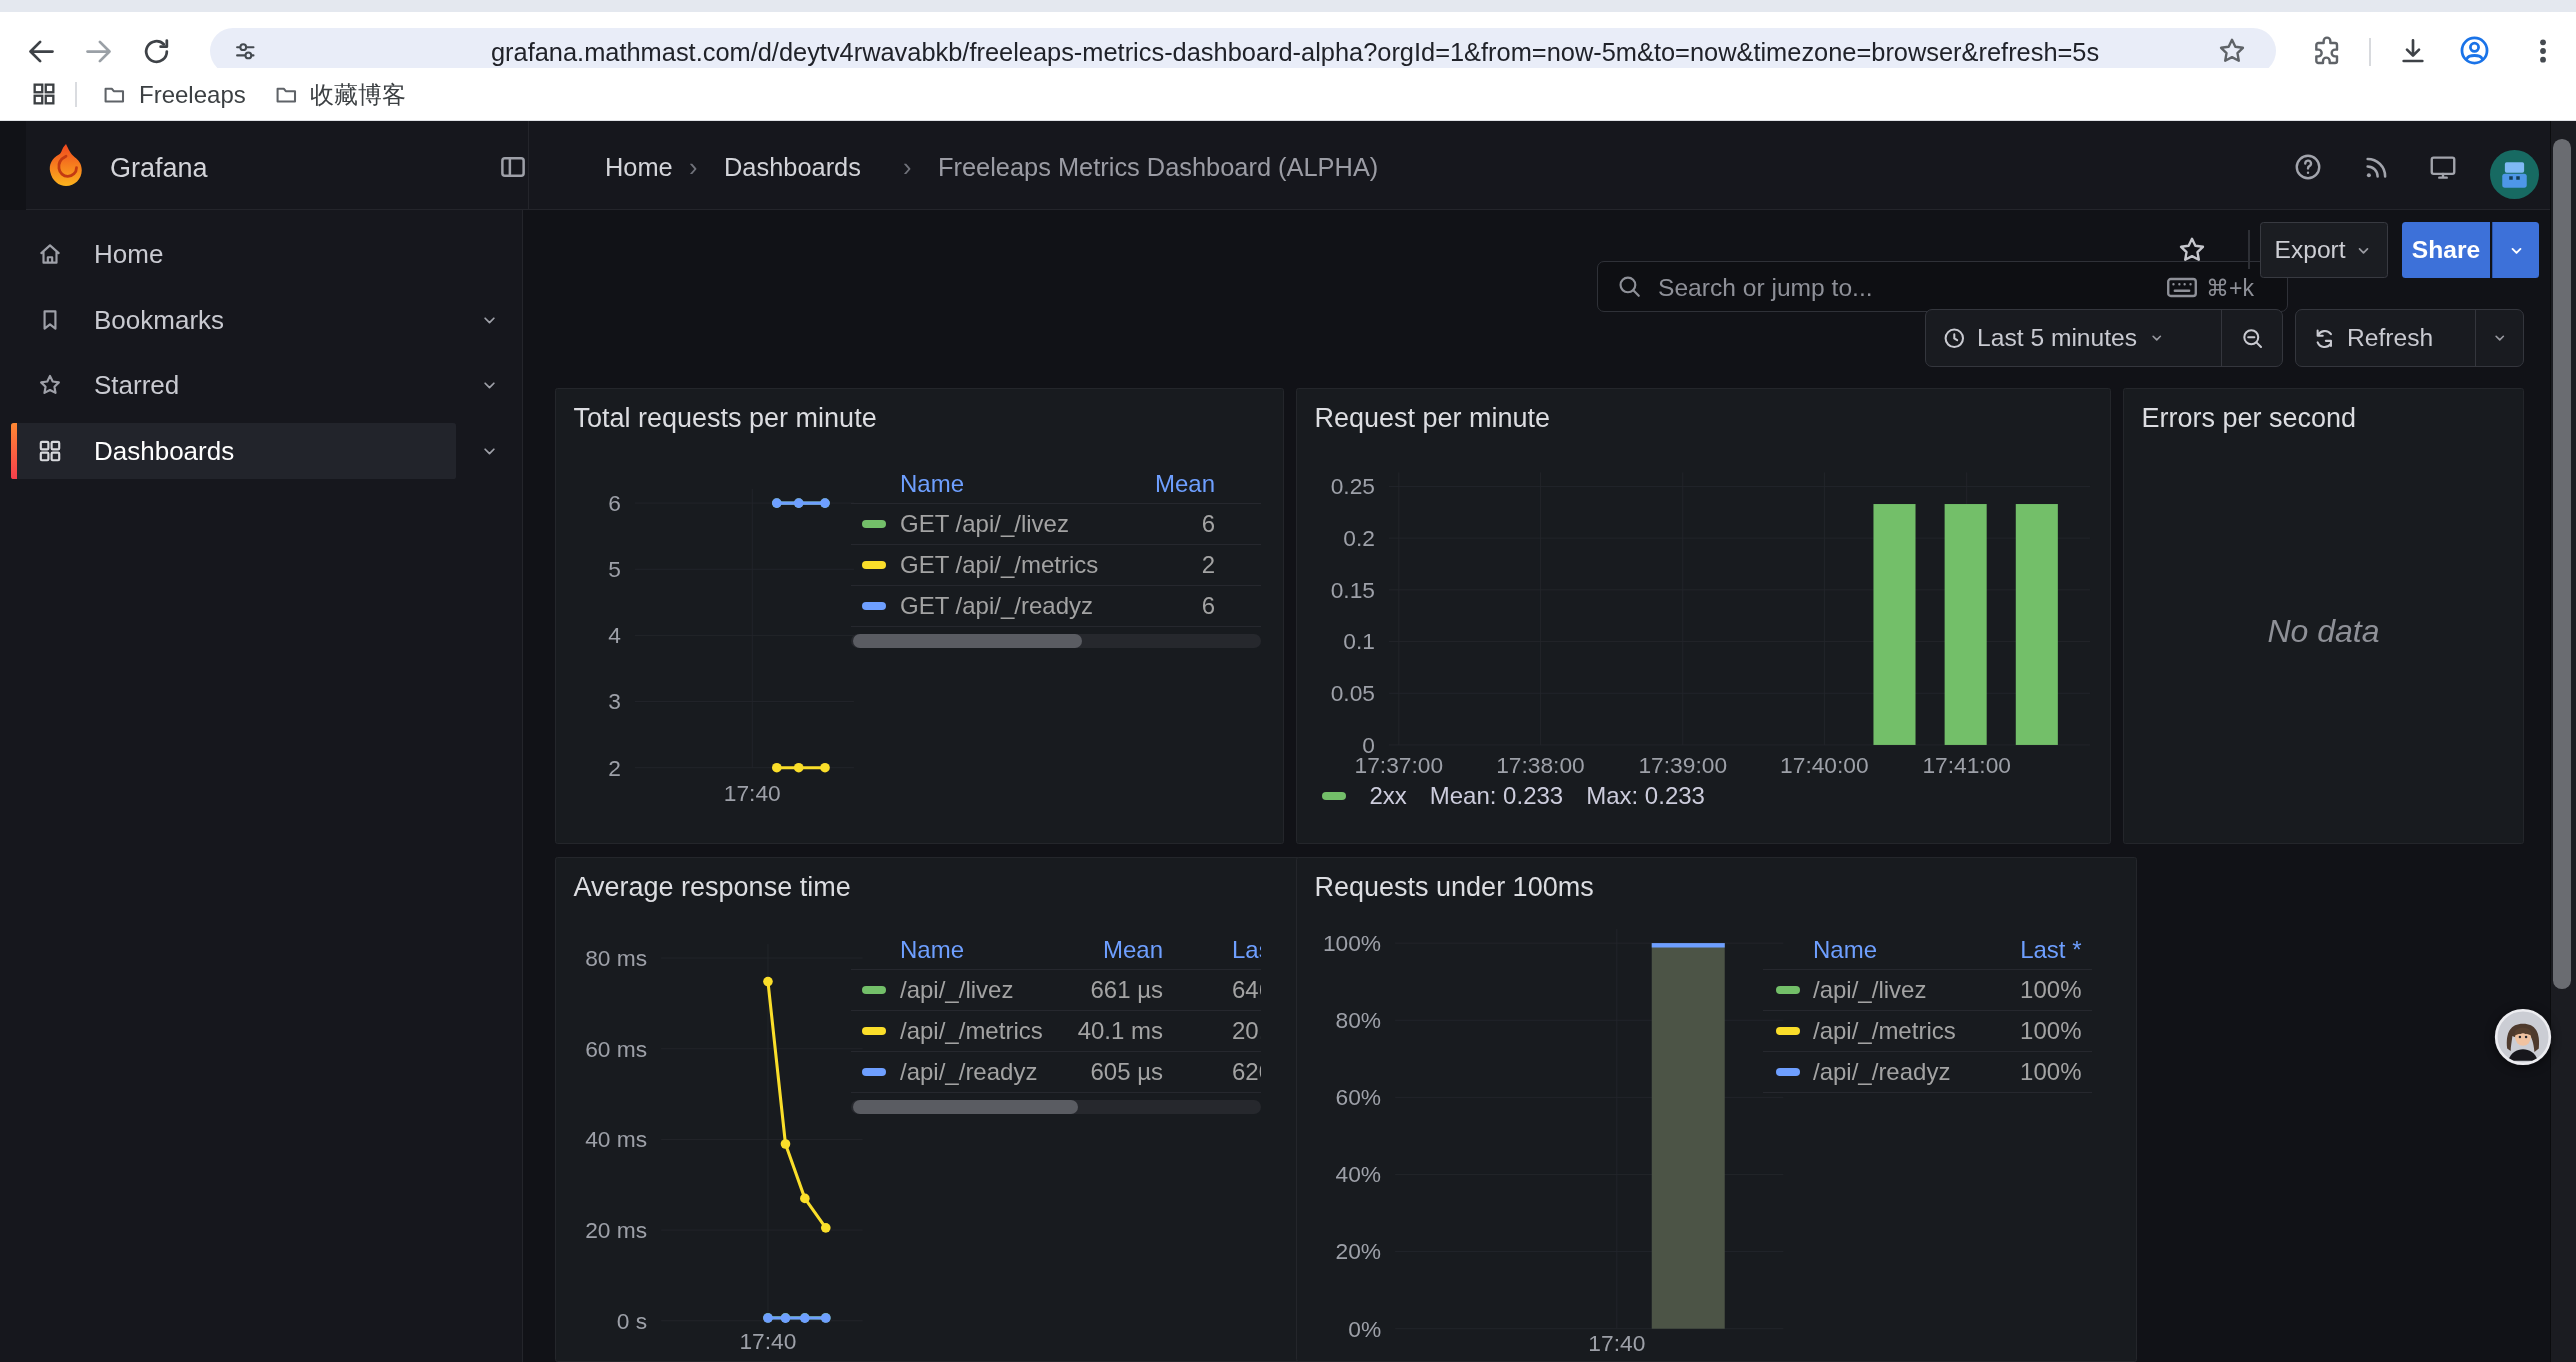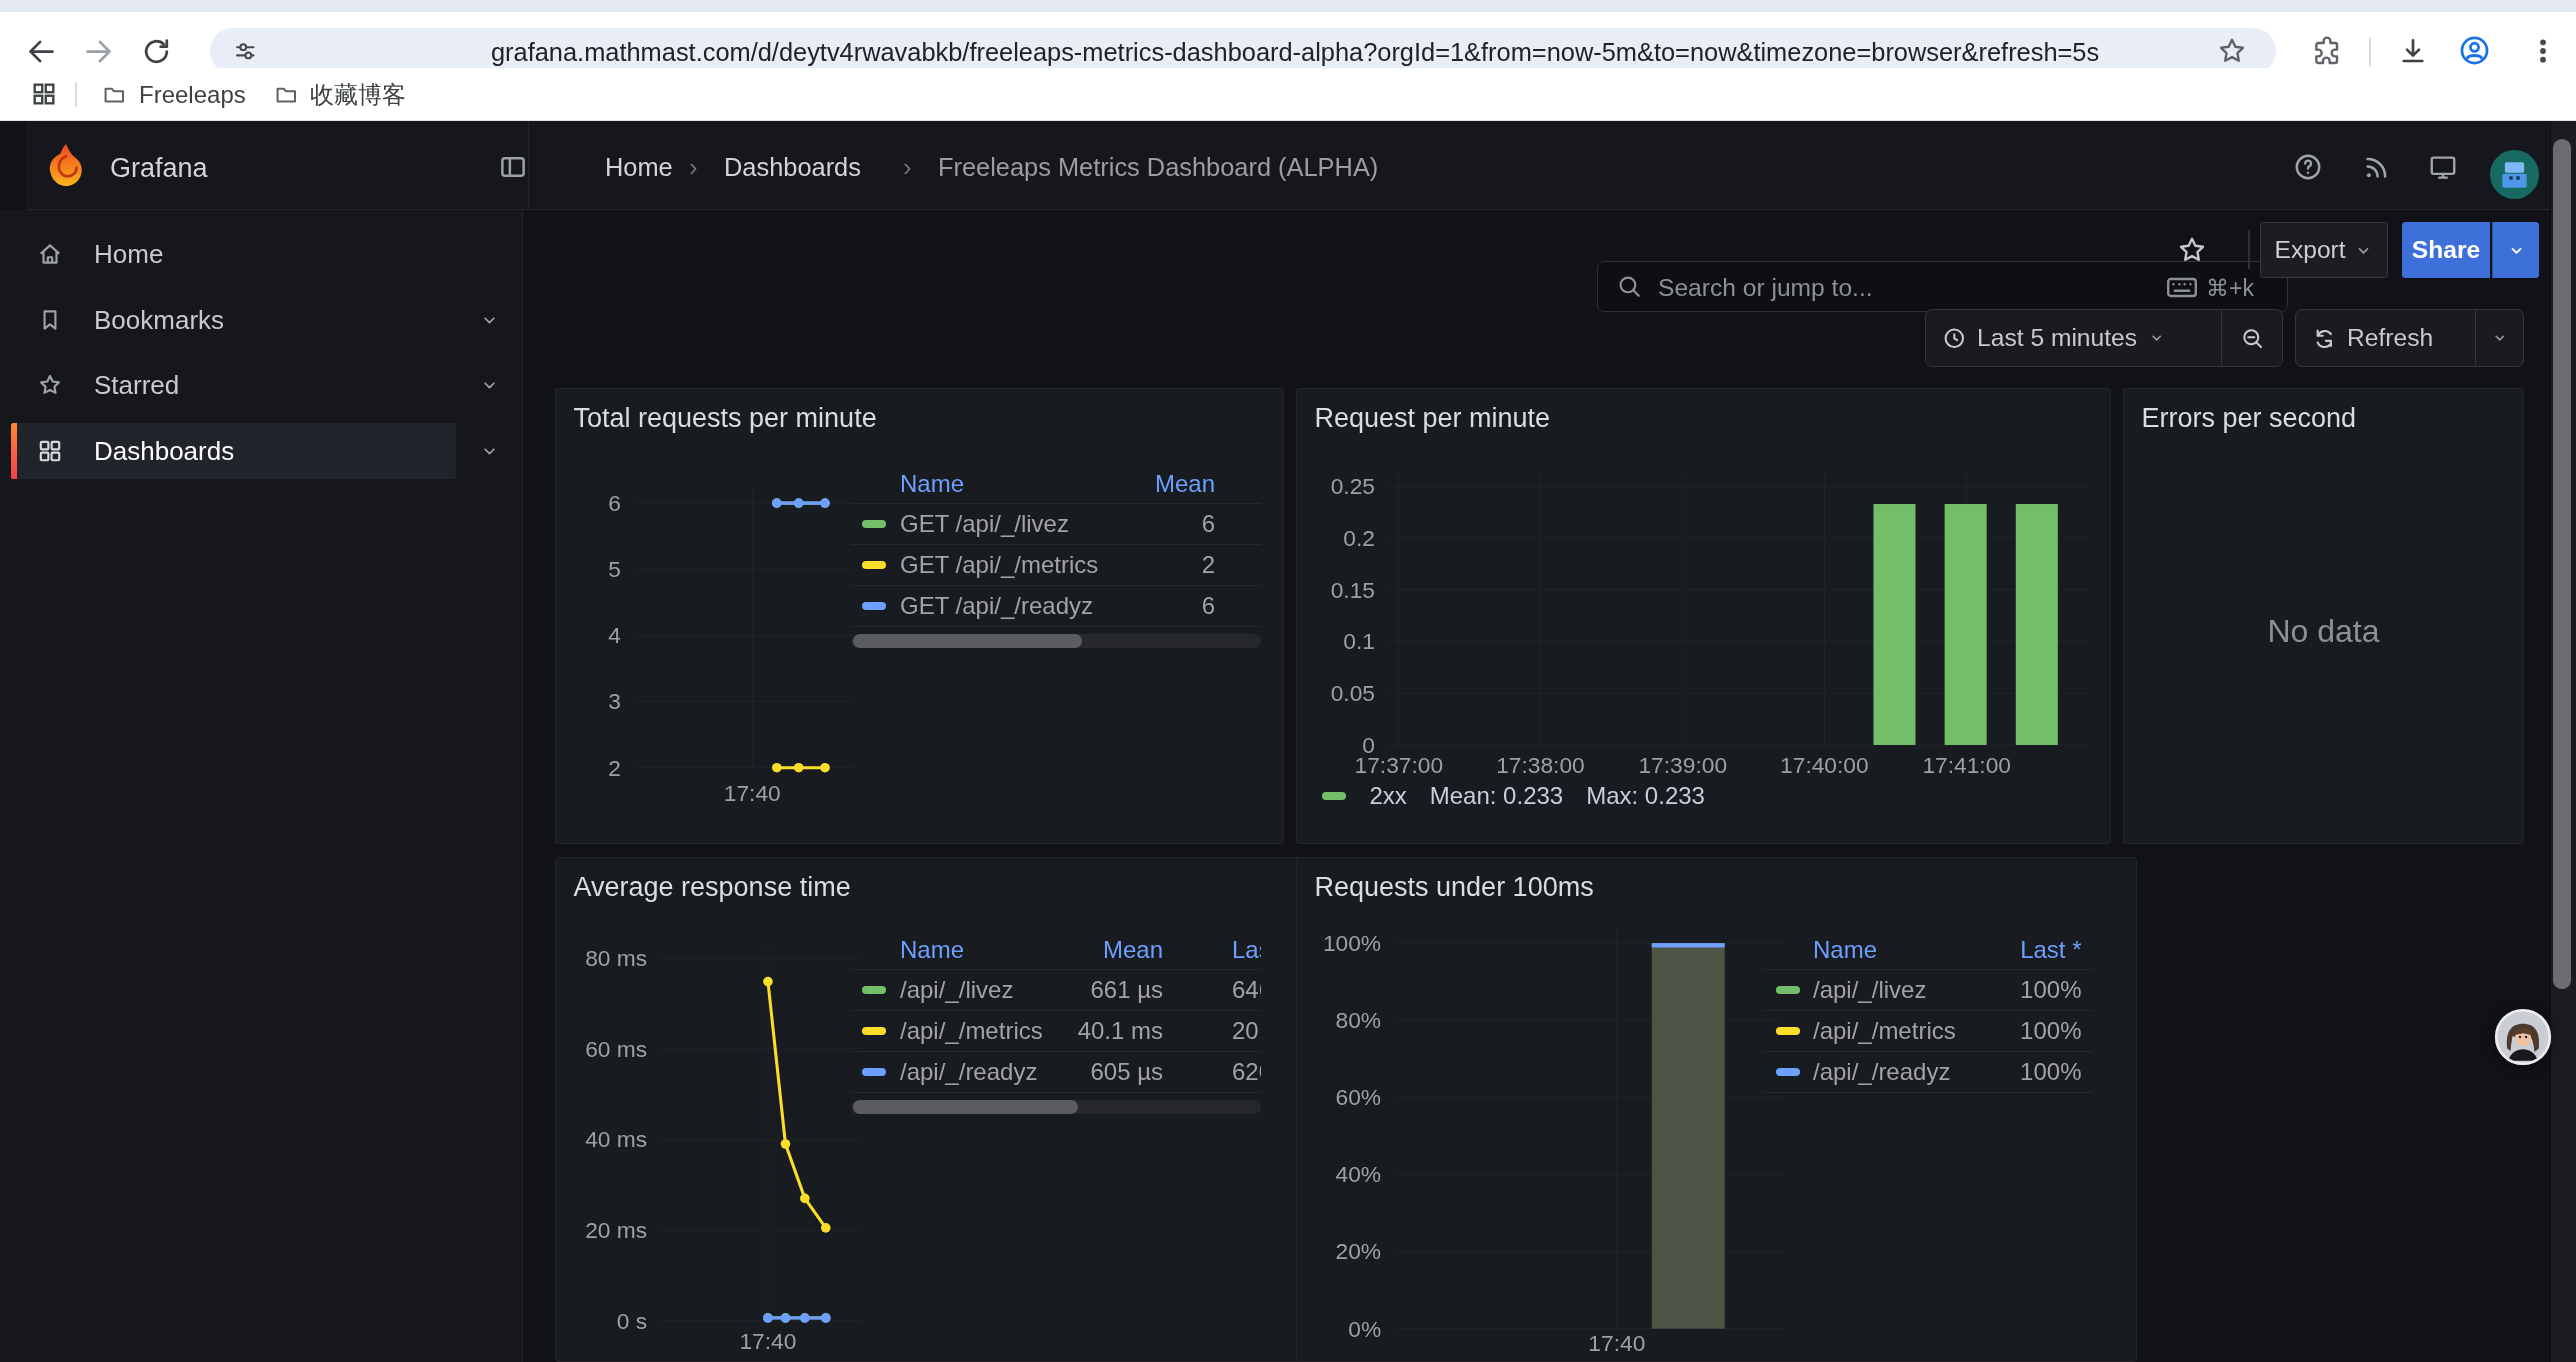--- a/index.html
+++ b/index.html
@@ -48,21 +48,21 @@
   .btn-share{left:2402px;top:222px;width:88px;height:56px;background:#3D71D9;border-radius:3.5px 0 0 3.5px;display:flex;align-items:center;justify-content:center;font-size:24.6px;font-weight:bold;color:#FFFFFF;cursor:pointer;}
   .btn-share-chev{left:2492px;top:222px;width:46px;height:56px;background:#3D71D9;border-left:1.8px solid #2B56AC;border-radius:0 3.5px 3.5px 0;display:flex;align-items:center;justify-content:center;color:#FFFFFF;cursor:pointer;}
 
   .timegroup{border:0.9px solid #34363D;background:#191B20;border-radius:7px;box-sizing:border-box;display:flex;align-items:stretch;color:#C9CAD1;}
   .tg-main{display:flex;align-items:center;gap:10.5px;padding:0 16px;font-size:24.6px;}
   .tg-seg{border-left:0.9px solid #34363D;display:flex;align-items:center;justify-content:center;}
 
   
   .panel{position:absolute;background:#181B1F;border:0.9px solid #24262B;border-radius:2.6px;box-sizing:border-box;}
   .ptitle{position:absolute;left:17.5px;top:14px;font-size:27px;font-weight:500;color:#DCDDE1;cursor:pointer;white-space:nowrap;}
-  .nodata{position:absolute;left:50%;top:224px;transform:translateX(-50%);font-size:32px;color:#8E9097;}
+  .nodata{position:absolute;left:50%;top:224px;transform:translateX(-50%);font-size:32px;color:#8E9097;font-style:italic;}
 
   .legend{position:absolute;overflow:hidden;}
   .lg-head{position:relative;height:39px;}
   .lg-rows{border-bottom:0.9px solid #26282E;}
   .lg-row{position:relative;height:40px;border-top:0.9px solid #26282E;cursor:pointer;}
   .lg-txt{position:absolute;top:50%;transform:translateY(-50%);font-size:24px;color:#a3a3a3;white-space:nowrap;}
   .lg-hd{color:#6E9FFF;font-weight:500;cursor:pointer;}
   .sw{position:absolute;left:11.4px;top:50%;transform:translateY(-50%);width:24px;height:8px;border-radius:4.4px;}
   .lg-scroll{position:relative;height:14px;margin-top:7px;background:#26282D;border-radius:7px;}
   .lg-thumb{position:absolute;left:1.8px;top:0;height:14px;background:#5A5C62;border-radius:7px;}

